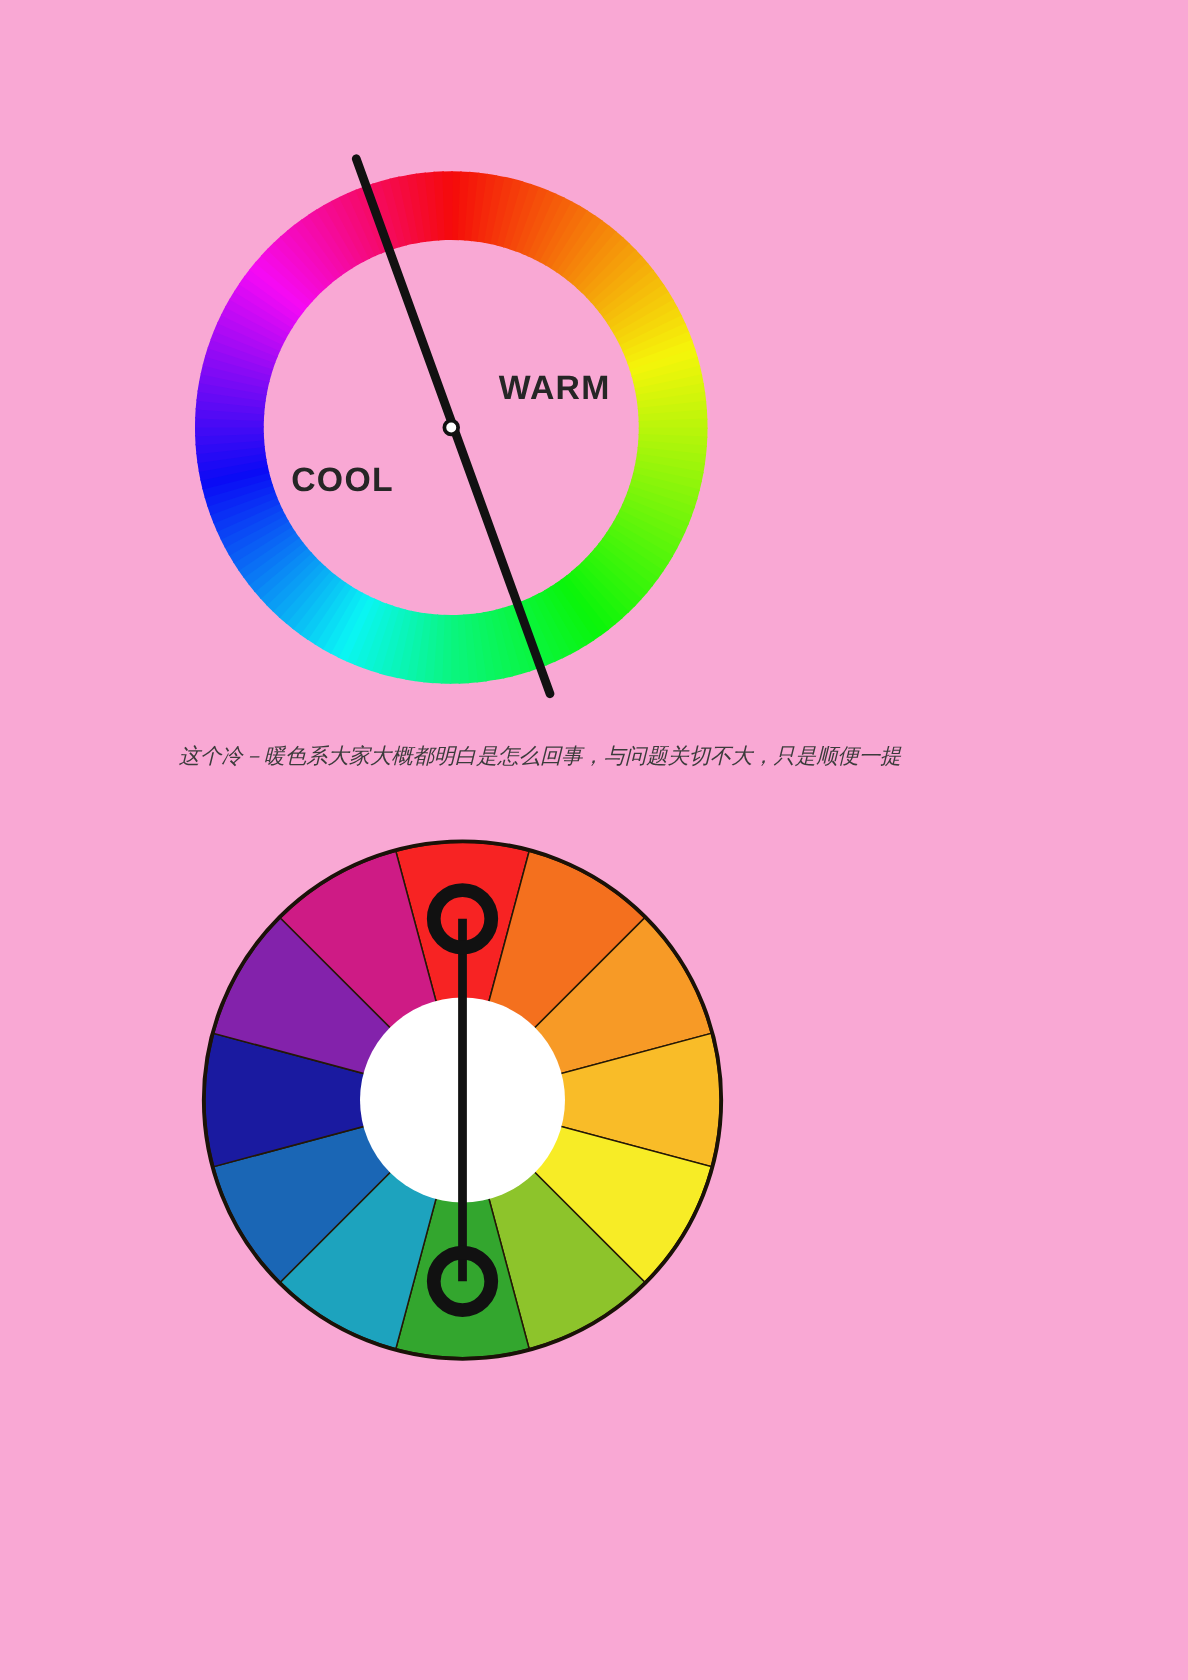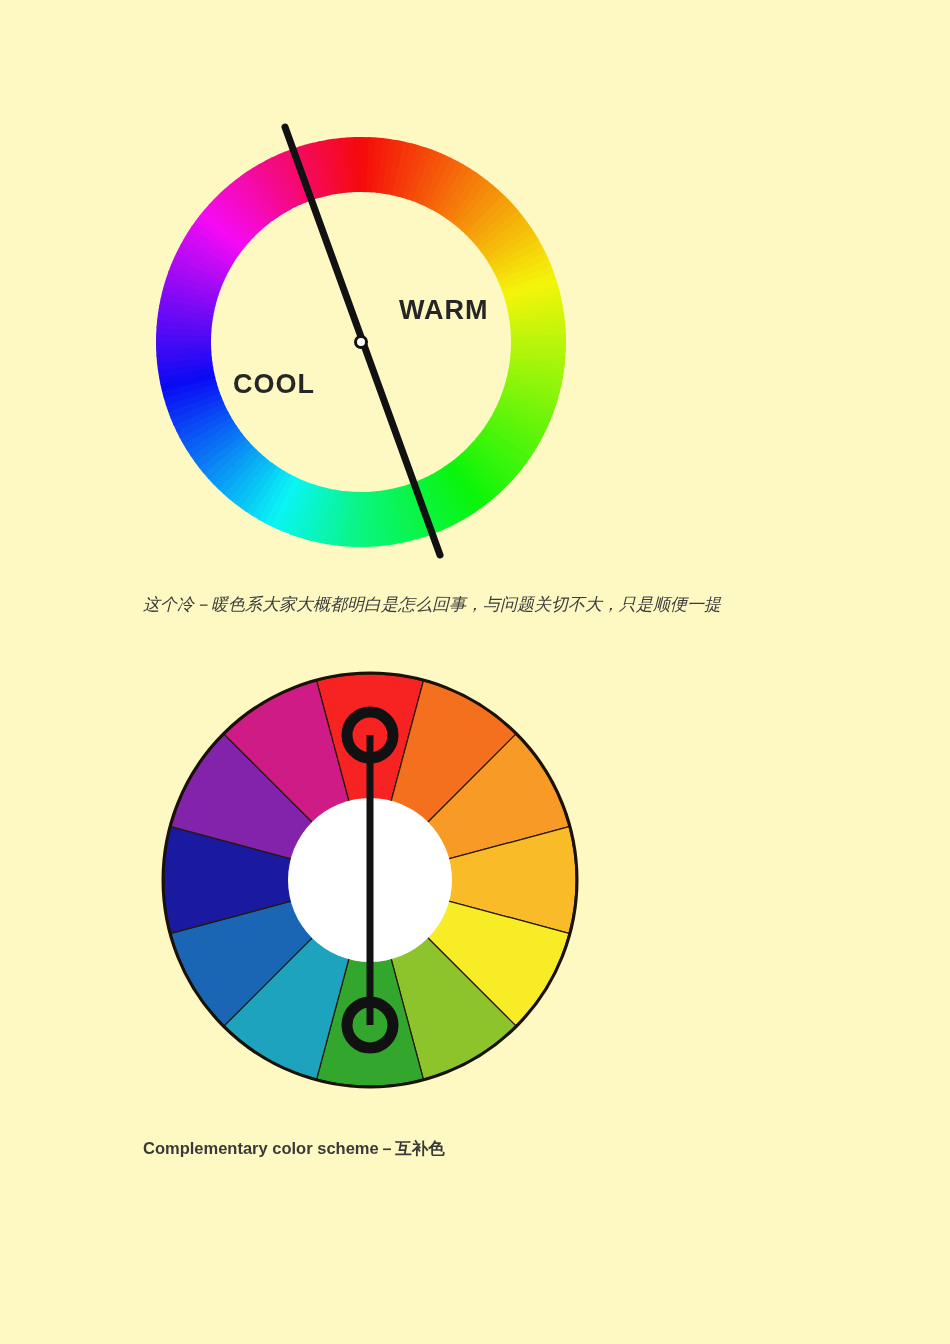--- a/index.html
+++ b/index.html
@@ -12,21 +12,21 @@
     width: 950px;
     height: 1344px;
     position: relative;
     font-family: "Liberation Sans", sans-serif;
     overflow: hidden;
   }
 
   .page {
     position: absolute;
     inset: 0;
-    background: #fef9c3;
+    background: #f9a8d4;
   }
 
   
   .fig-warmcool {
     position: absolute;
     left: 156px;
     top: 130px;
     width: 410px;
     height: 430px;
   }
@@ -306,15 +306,14 @@
       <circle cx="207" cy="207" r="207" fill="none" stroke="#1a1208" stroke-width="3"></circle>
 
       <circle id="w12-hole" cx="207" cy="207" r="82" fill="#ffffff"></circle>
 
       <line x1="207" y1="62" x2="207" y2="352" stroke="#111111" stroke-width="7"></line>
       <circle cx="207" cy="62" r="23" fill="none" stroke="#111111" stroke-width="11"></circle>
       <circle cx="207" cy="352" r="23" fill="none" stroke="#111111" stroke-width="11"></circle>
     </svg>
   </div>
 
-  <div class="caption-complementary">Complementary color scheme－互补色</div>
 
 </div>
 
 </body></html>

